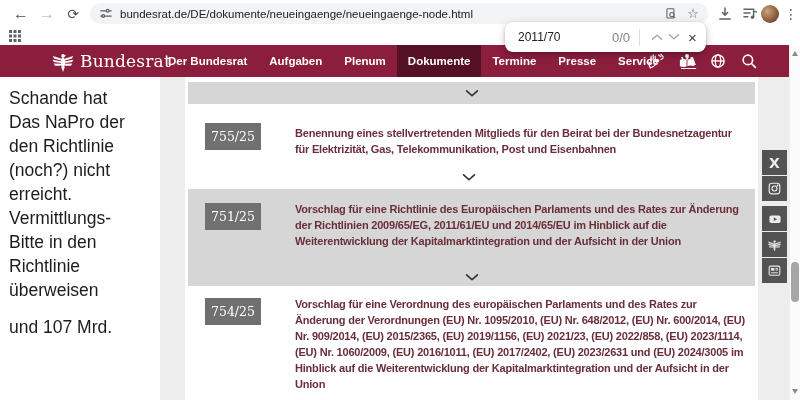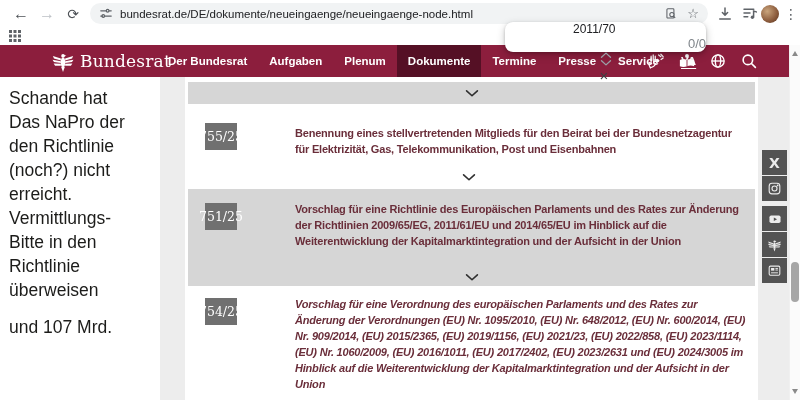--- a/index.html
+++ b/index.html
@@ -25,21 +25,21 @@
   #avatar{left:761px;top:5px;width:18px;height:18px;border-radius:50%;
           background:radial-gradient(circle at 35% 35%,#caa57d,#8a5a3b 60%,#53331f);}
   #menu-dots{left:783px;top:2px;font-size:14px;color:#5f6368;width:16px;text-align:center;line-height:24px;}
 
   #bookmarksbar{left:0;top:28px;width:800px;height:17px;background:#fff;}
   #apps-grid{left:9px;top:2px;}
 
   
   #findbar{left:505px;top:22px;width:201px;height:30px;background:#fff;border-radius:8px;
            box-shadow:0 1px 3px rgba(0,0,0,.18),0 3px 9px rgba(0,0,0,.22);z-index:60;
-           display:flex;align-items:center;flex-direction:column;}
+           display:flex;align-items:center;}
   #find-input{border:0;outline:0;background:transparent;margin-left:13px;width:78px;
               font-size:12px;color:#202124;font-family:inherit;padding:0;}
   #find-count{margin-left:auto;font-size:13px;color:#80868b;}
   #find-div{width:1px;height:17px;background:#dadce0;margin:0 8px 0 9px;}
   .find-btn{width:17px;height:17px;display:flex;align-items:center;justify-content:center;cursor:pointer;}
   #find-close{font-size:15px;color:#3c4043;margin:0 5px 0 2px;}
 
   
   #navbar{left:0;top:45px;width:800px;height:32px;background:#8c1e3d;color:#fff;}
   #nav-logo{left:51px;top:5px;}
@@ -52,30 +52,30 @@
   #navicons{right:42px;top:0;height:32px;display:flex;align-items:center;gap:13px;}
   #navicons .nic{width:18px;height:18px;color:#fff;cursor:pointer;}
 
   
   #graybg{left:160px;top:77px;width:629px;height:323px;background:#ededed;}
   #content{left:185px;top:77px;width:573px;height:323px;background:#fff;}
   .collapse-bar{left:3px;width:567px;background:#d6d6d6;display:flex;align-items:center;justify-content:center;}
   #bar-top{top:5px;height:22px;}
   .chev{display:flex;align-items:center;justify-content:center;cursor:pointer;}
   #sep1{left:0;top:92px;width:567px;height:16px;}
-  .badge{width:32px;height:27px;background:#707070;color:#fff;display:flex;align-items:center;
+  .badge{width:56px;height:27px;background:#707070;color:#fff;display:flex;align-items:center;
          justify-content:center;font-family:"DejaVu Serif","Liberation Serif",serif;font-size:12.5px;cursor:pointer;}
   .doc-title{width:452px;font-size:11px;font-weight:bold;letter-spacing:-.2px;line-height:16px;
              color:#6a2e3a;cursor:pointer;}
   #row2{left:3px;top:112px;width:567px;height:97px;background:#d6d6d6;}
   #row2 .badge{position:absolute;left:17px;top:14px;}
   #row2 .doc-title{position:absolute;left:107px;top:12px;}
   #row2 .chev{position:absolute;left:0;right:0;bottom:4px;}
   #b1{left:20px;top:46px;} #t1{left:110px;top:48px;}
-  #b3{left:20px;top:221px;} #t3{left:110px;top:219px;font-style:italic;}
+  #b3{left:20px;top:221px;} #t3{left:110px;top:219px;}
 
   
   #annotation{left:9px;top:86px;width:152px;color:#1c1c1a;font-size:17.5px;line-height:24px;}
   .ann-bold{font-weight:bold;}
   .ann-spacer{height:13px;}
 
   
   #social{left:762px;top:150px;width:25px;display:flex;flex-direction:column;}
   .soc{width:25px;height:25px;background:#535353;color:#ececec;display:flex;align-items:center;
        justify-content:center;cursor:pointer;}

